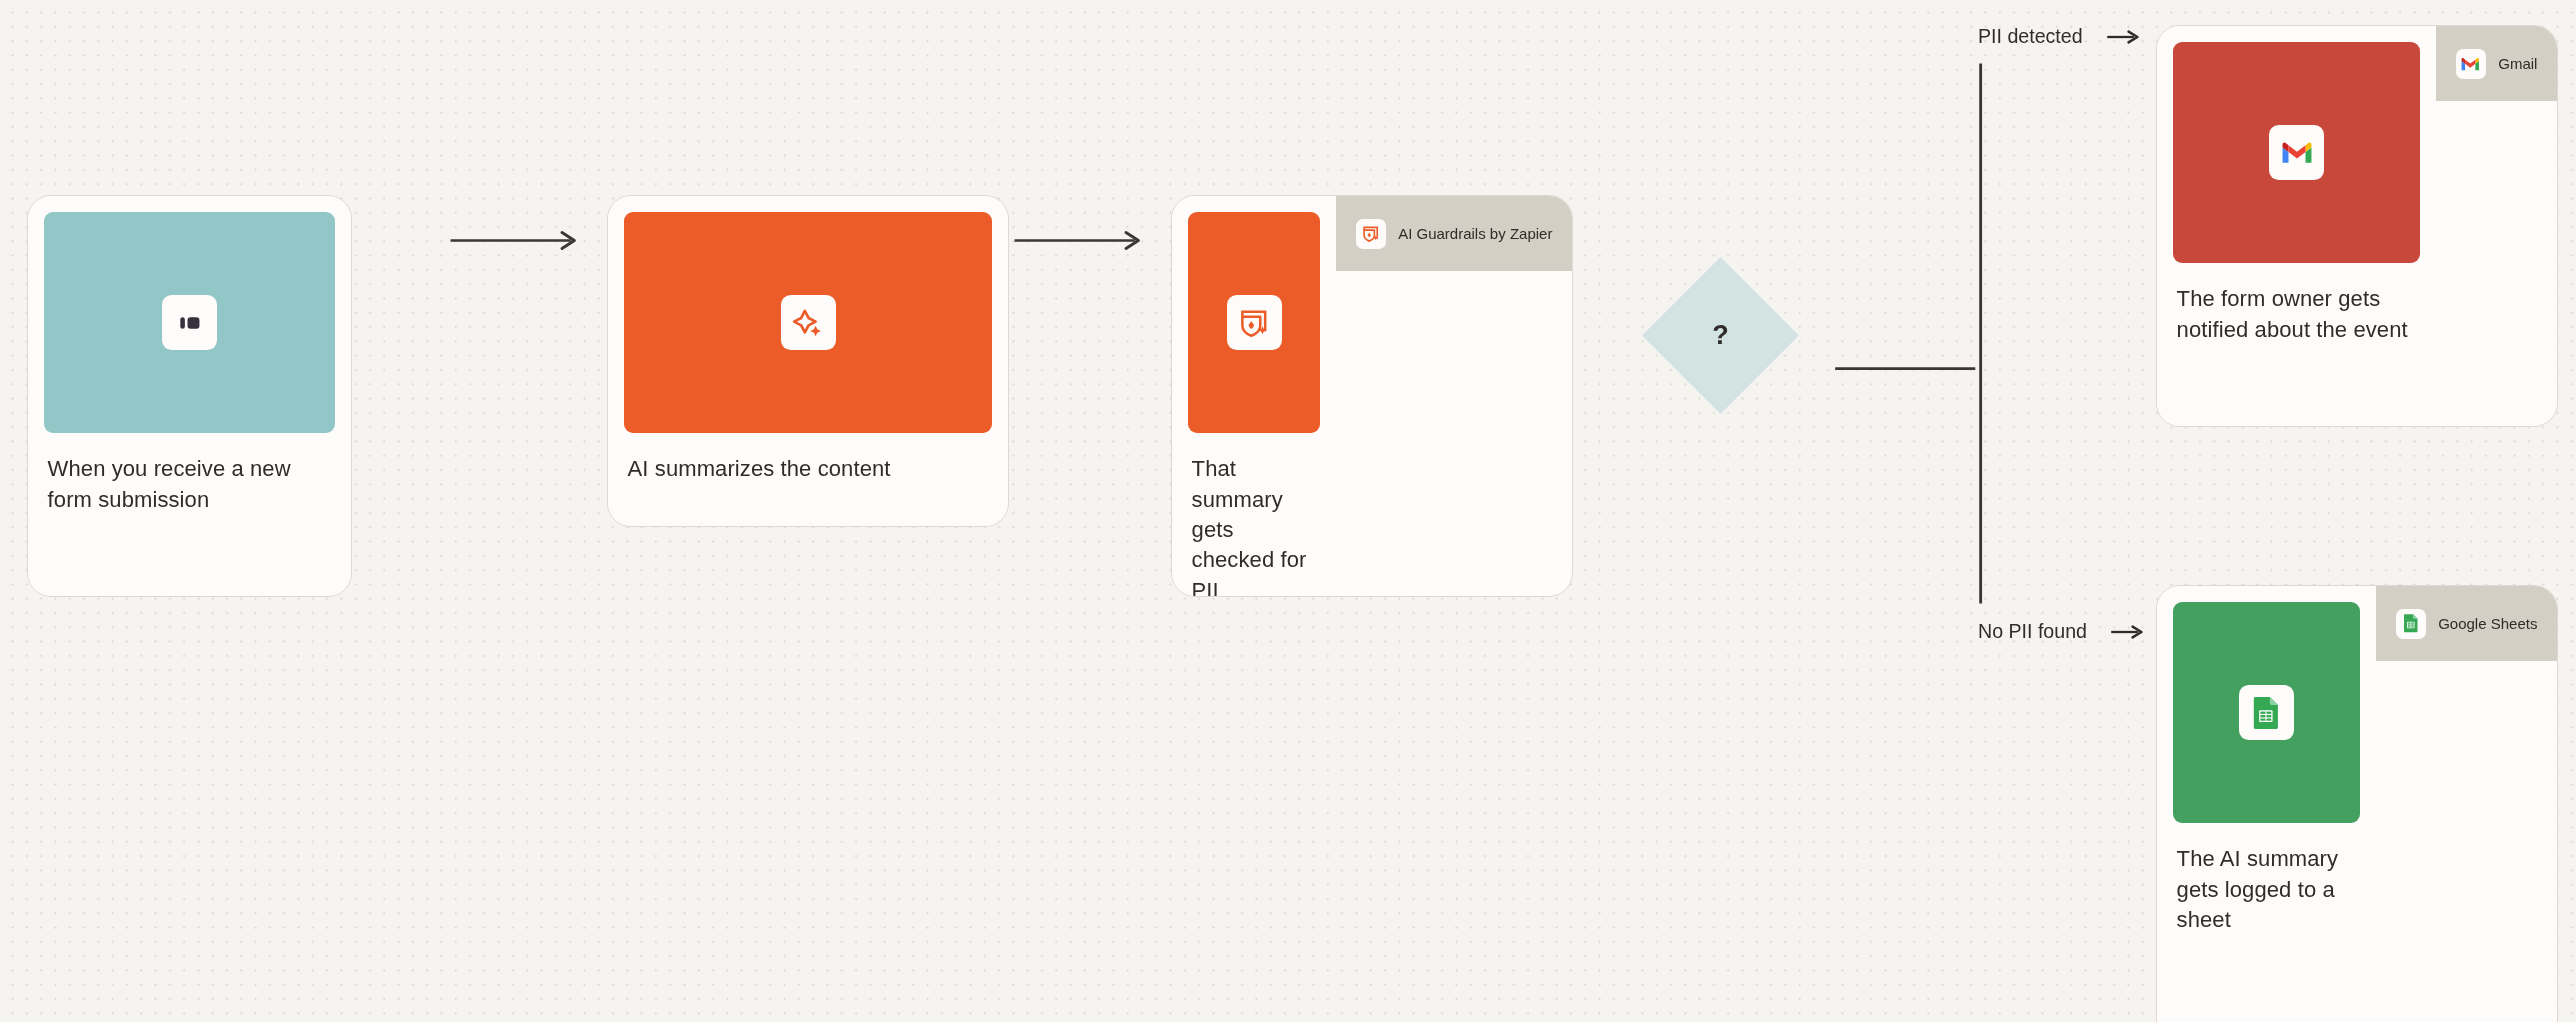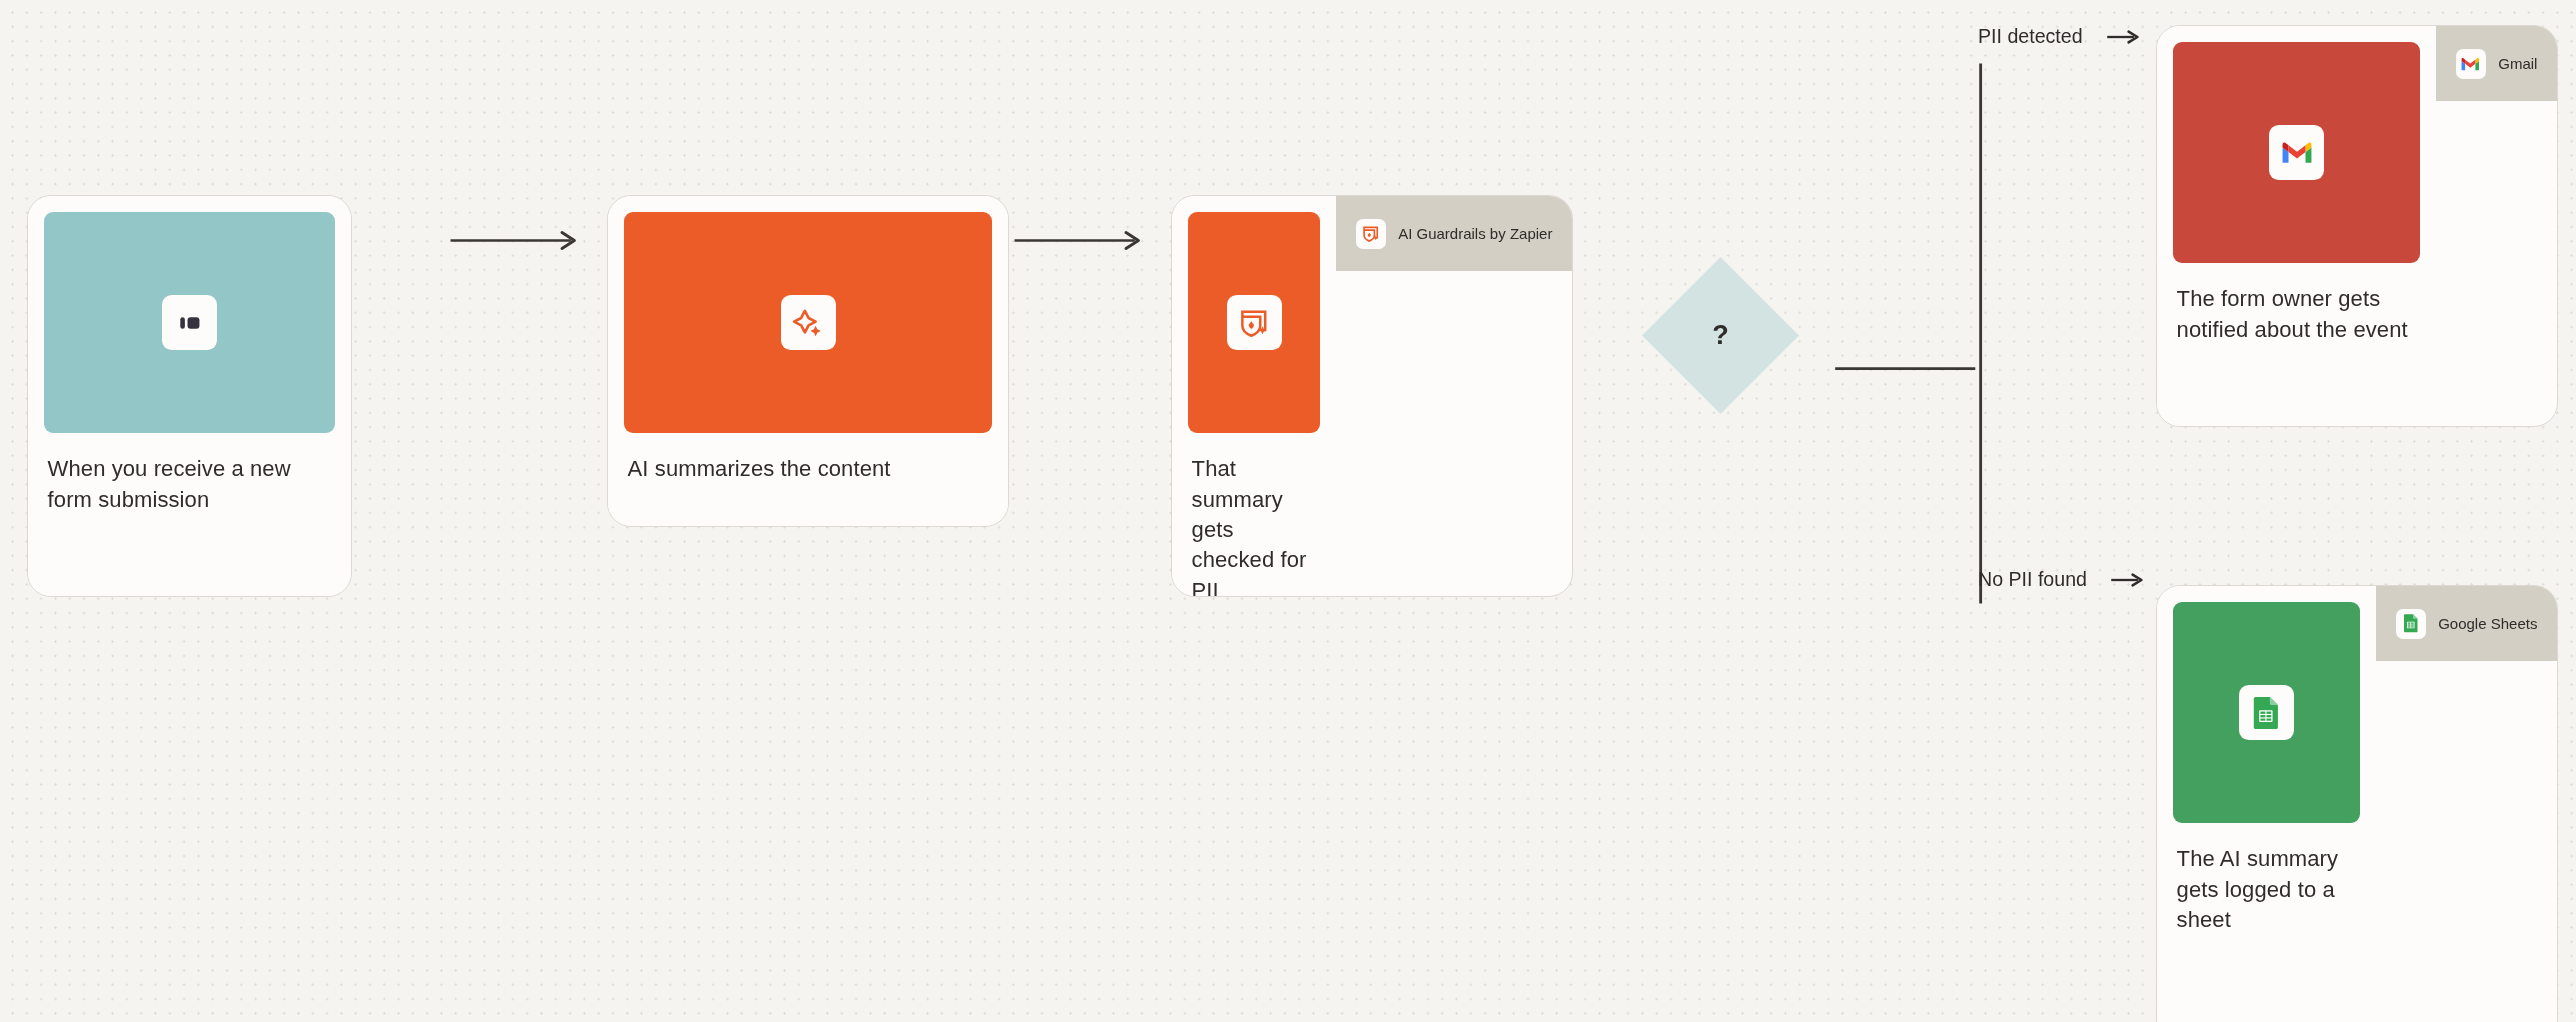--- a/index.html
+++ b/index.html
@@ -155,21 +155,21 @@
   .branch-label {
     position: absolute;
     display: flex;
     align-items: center;
     gap: 24px;
     font-size: 19.6px;
     color: #2f2c2a;
     white-space: nowrap;
   }
   #label-pii-detected { left: 1978px; top: 25px; }
-  #label-no-pii       { left: 1978px; top: 568px; }
+  #label-no-pii       { left: 1978px; top: 620px; }
   .label-arrow { display: block; }
 </style>
 </head>
 <body>
 
 <div id="canvas">
 
   <div class="card" id="card-trigger">
     <div class="card-body">
       <div class="card-hero">

